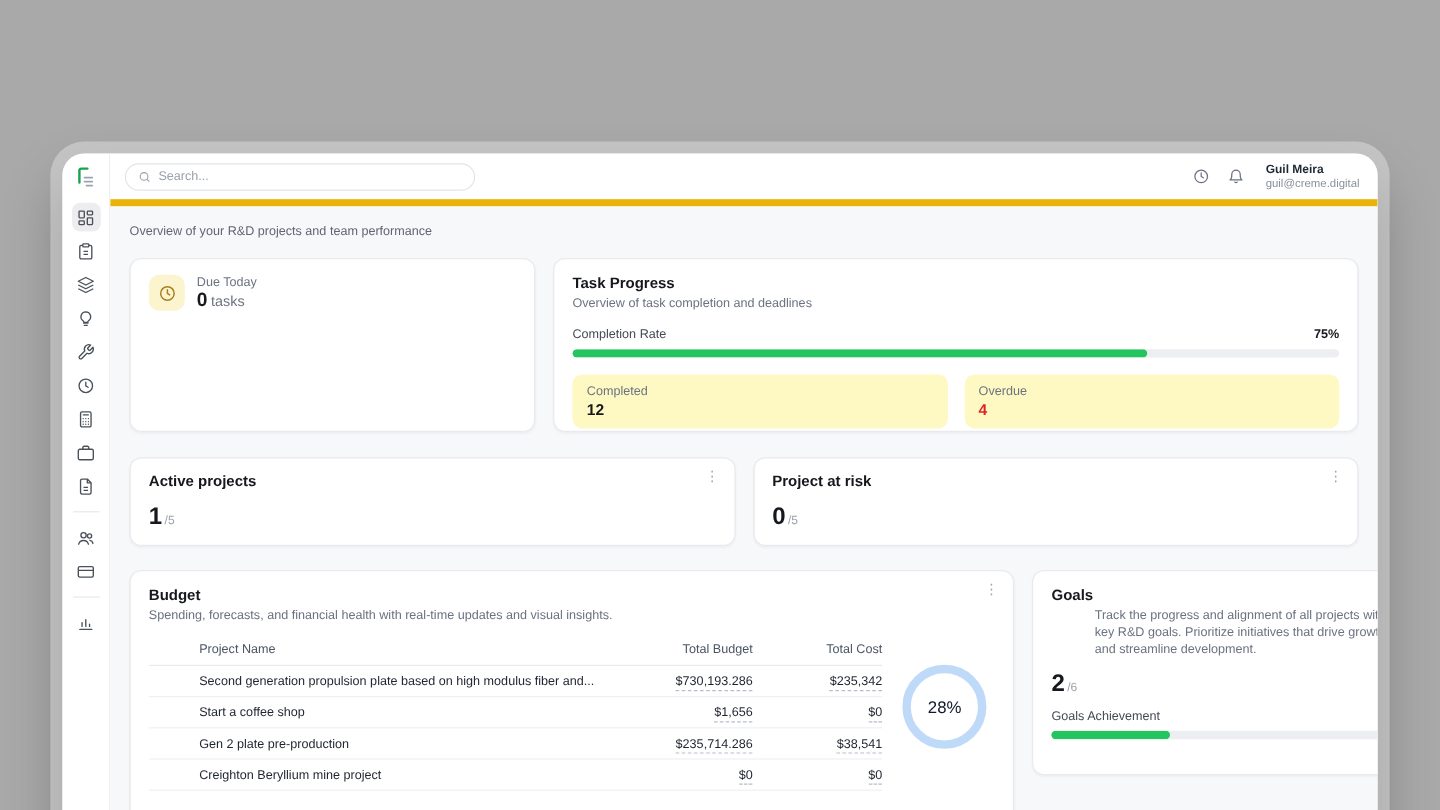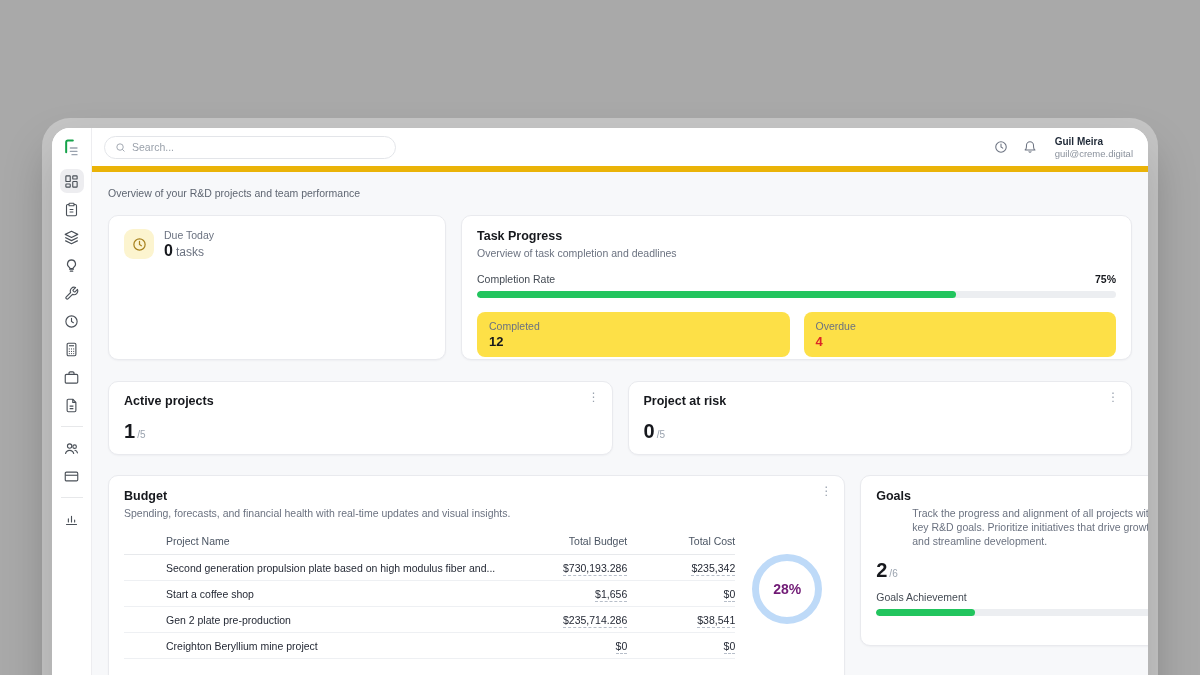--- a/index.html
+++ b/index.html
@@ -52,42 +52,42 @@
   .due-value { font-size:16px; font-weight:bold; color:#16181d; }
   .due-unit { font-size:12px; color:#6b7280; margin-left:3px; }
   
   .card-task { flex:1; height:145px; }
   .meter-row { display:flex; justify-content:space-between; align-items:center; margin-top:13px; }
   .meter-label { font-size:10.5px; color:#444b54; }
   .meter-pct { font-size:10.5px; font-weight:bold; color:#16181d; }
   .bar { height:7px; border-radius:4px; background:#eceef1; margin-top:6px; overflow:hidden; }
   .bar-fill { height:100%; border-radius:4px; background:#22c55e; }
   .stat-boxes { display:flex; gap:14px; margin-top:14px; }
-  .stat-box { flex:1; background:#fde047; border-radius:8px; padding:8px 12px; }
+  .stat-box { flex:1; background:#fef9c3; border-radius:8px; padding:8px 12px; }
   .stat-box-label { font-size:10.5px; color:#6b7280; }
   .stat-box-value { font-size:13px; font-weight:bold; color:#16181d; margin-top:2px; }
   .stat-box-value.red { color:#dc2626; }
   
   .card-stat { flex:1; height:74px; padding:12px 15px; }
   .big-row { margin-top:12px; }
   .big-value { font-size:20px; font-weight:bold; color:#16181d; }
   .big-total { font-size:10px; color:#9aa3af; margin-left:2px; }
   
   .card-budget { flex:1; height:245px; }
   .budget-body { display:flex; margin-top:12px; gap:10px; }
   .budget-table { flex:1; min-width:0; }
   .t-row { display:flex; align-items:center; border-bottom:1px solid #eef0f3; padding:6.5px 0; font-size:10.5px; }
   .t-head { border-bottom:1px solid #e7e9ec; padding:3px 0 7px; color:#4b5563; }
   .t-col-name { flex:1; min-width:0; text-align:left; color:#1f2430; white-space:nowrap; overflow:hidden; text-overflow:ellipsis; padding-right:10px;padding-left:42px; }
   .t-head .t-col-name { color:#4b5563; }
   .t-col-budget { width:122px; text-align:right; }
   .t-col-cost { width:108px; text-align:right; }
   .money { color:#1f2430; border-bottom:1px dashed #b7bec9; padding-bottom:1px; cursor:pointer; }
   .donut-area { width:84px; display:flex; align-items:flex-start; justify-content:center; padding-top:22px; }
-  .donut { width:70px; height:70px; border-radius:50%; border:7px solid #bedaf8; background:#fff; display:grid; place-items:center; font-size:14px; font-weight:bold; color:#701a75; }
+  .donut { width:70px; height:70px; border-radius:50%; border:7px solid #bedaf8; background:#fff; display:grid; place-items:center; font-size:14px; font-weight:normal; color:#0f172a; }
   
   .card-goals { width:330px; height:171px; flex-shrink:0; }
   .goals-sub { max-width:288px;margin-left:36px; }
 </style>
 </head>
 <body>
 
 <div class="stage">
   <div class="window">
 

